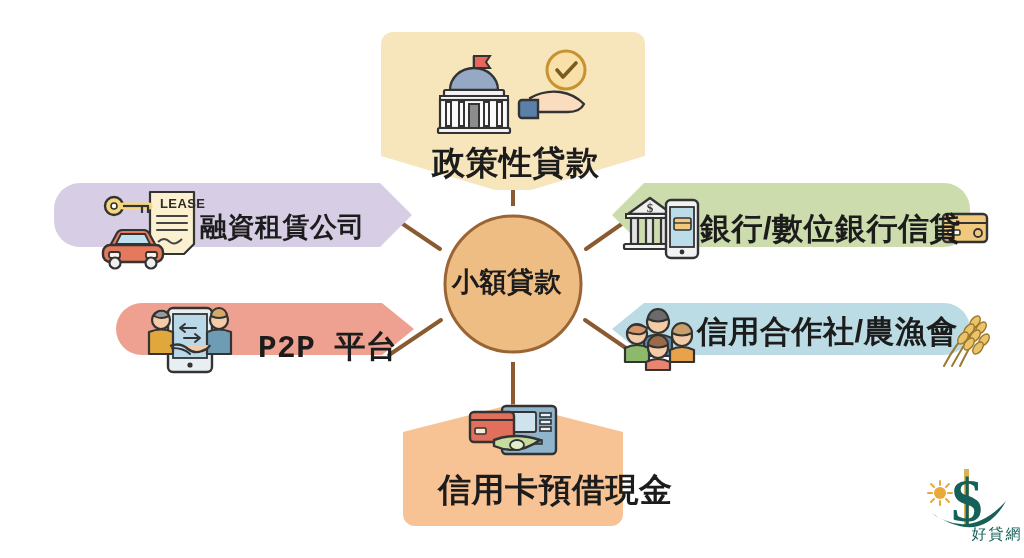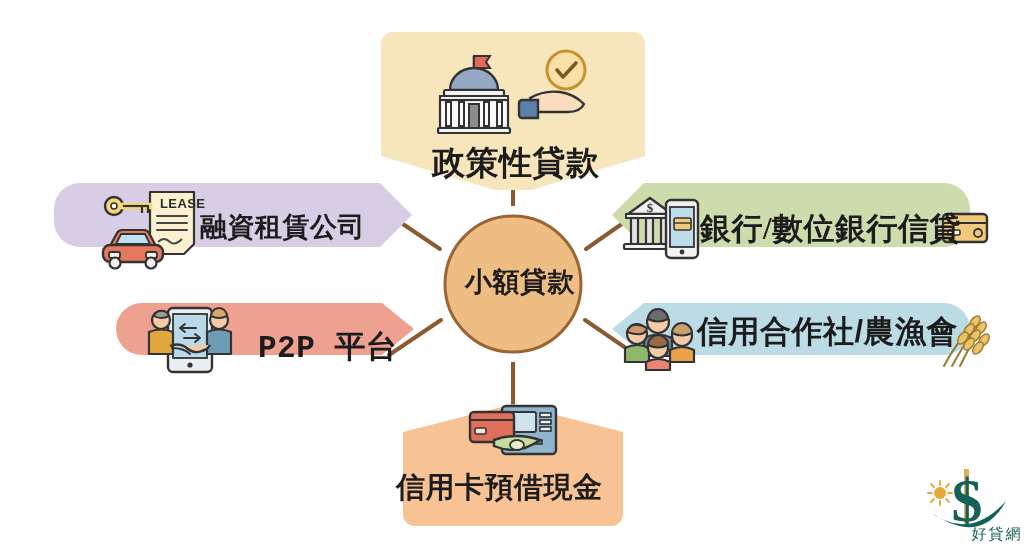--- a/index.html
+++ b/index.html
@@ -22,26 +22,26 @@
   
   .node-label {
     position: absolute;
     color: #1c1c1c;
     font-weight: bold;
     white-space: nowrap;
     letter-spacing: 0.5px;
     line-height: 1;
   }
   .lbl-top    { left: 432px; top: 122px;  font-size: 33px; margin-top: 24px; }
-  .lbl-hub    { left: 452px; top: 269px;  font-size: 27px; margin-left: 13px; }
+  .lbl-hub    { left: 452px; top: 269px;  font-size: 27px; }
   .lbl-left1  { left: 200px; top: 214px;  font-size: 27px; }
   .lbl-left2  { left: 258px; top: 333px;  font-size: 31px; font-family: Liberation Mono, monospace; }
-  .lbl-right1 { left: 700px; top: 213px;  font-size: 31px; font-family: Liberation Serif, serif; }
+  .lbl-right1 { left: 700px; top: 213px;  font-size: 31px; }
   .lbl-right2 { left: 697px; top: 316px;  font-size: 31px; }
-  .lbl-bottom { left: 380px; top: 473px;  font-size: 29px; padding-left: 16px; }
+  .lbl-bottom { left: 422px; top: 473px;  font-size: 33px; padding-left: 16px; }
 
   
   #logo {
     position: absolute;
     left: 920px; top: 463px;
     width: 90px; height: 88px;
   }
   #logo-text {
     position: absolute;
     left: 952px; top: 525px;

